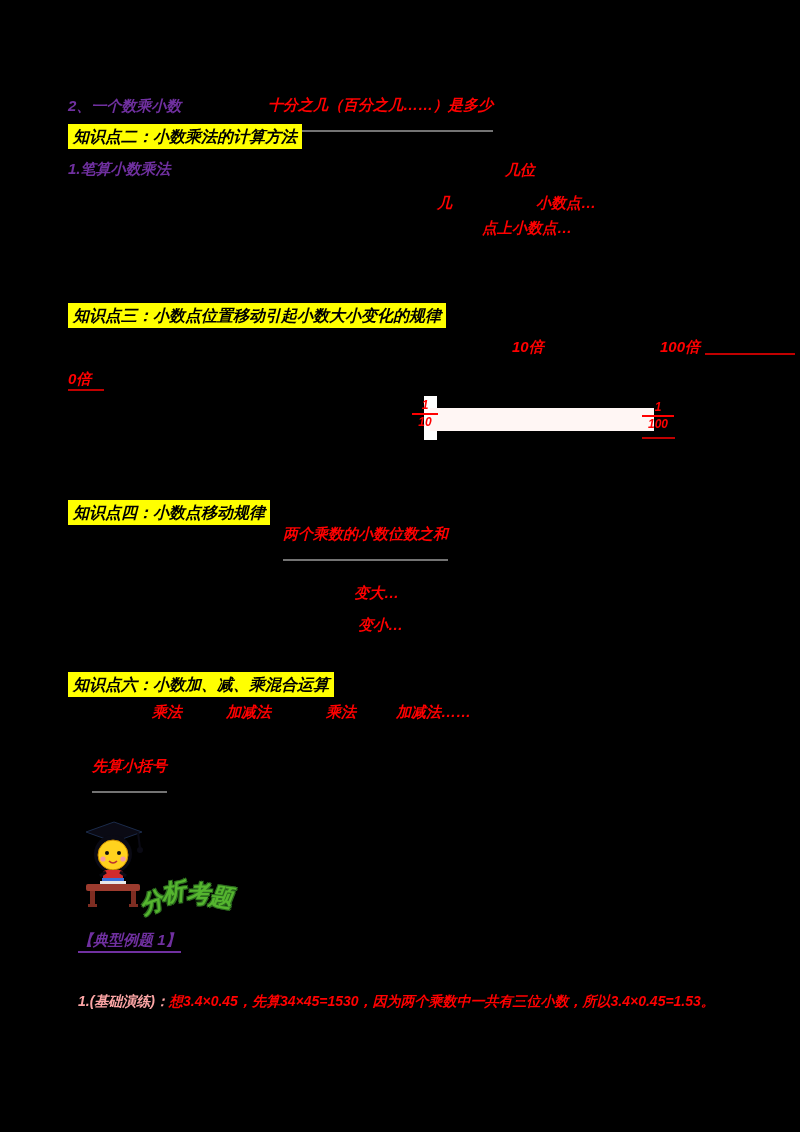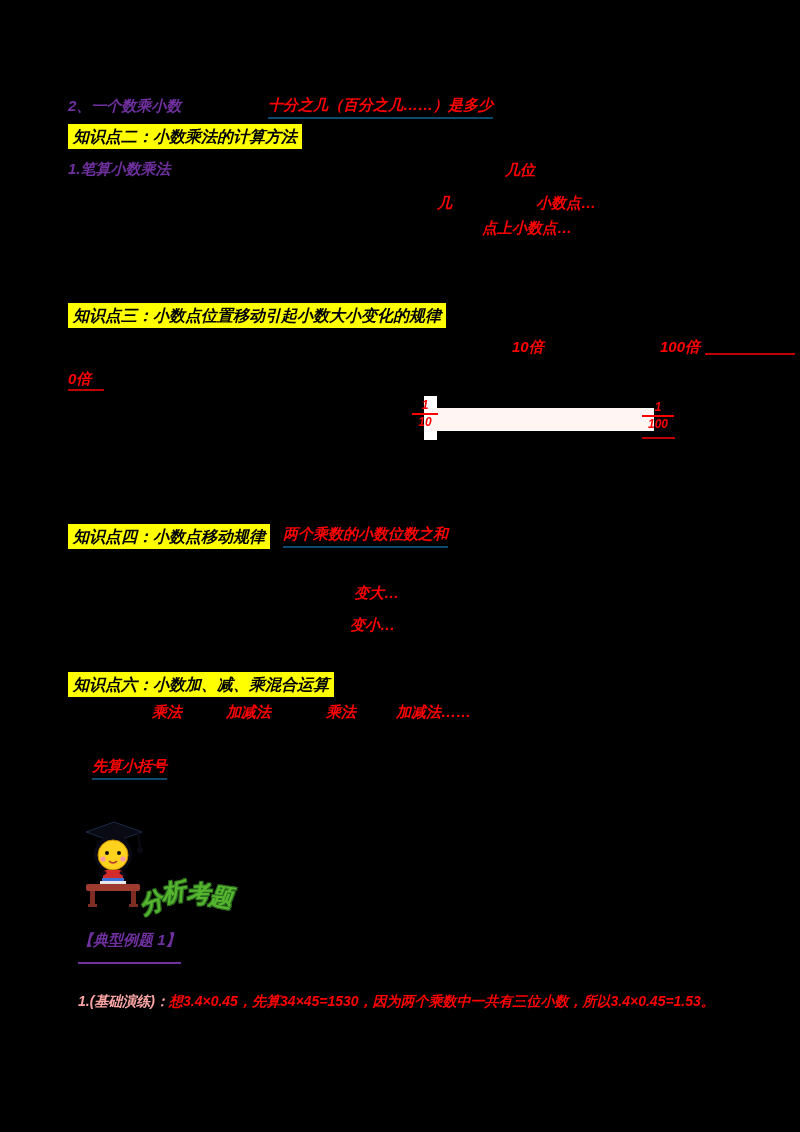--- a/index.html
+++ b/index.html
@@ -4,41 +4,41 @@
 <style>
   html,body{margin:0;padding:0;background:#000;}
   #canvas{
     position:relative;width:800px;height:1132px;background:#000;overflow:hidden;
     font-family:"Liberation Sans","DejaVu Sans",sans-serif;
     font-style:italic;
   }
   .abs{position:absolute;white-space:nowrap;}
   .purple{color:#7030A0;font-weight:bold;font-size:15px;}
   .red{color:#FF0000;font-weight:bold;font-size:15px;}
-  .red-u{border-bottom:2px solid #0c4a6e;padding-bottom:2px;}
+  .red-u{border-bottom:2px solid #737373;padding-bottom:15px;}
   .heading{
     background:#FFFF00;color:#000;font-weight:bold;font-size:16px;
     padding:3px 5px;line-height:19px;
   }
   .rule{position:absolute;height:2px;background:#C00000;}
   .white-strip{position:absolute;background:#FFFFFF;}
   .white-band{position:absolute;background:#FFF6F4;}
   .frac{position:absolute;text-align:center;color:#FF0000;font-weight:bold;
         font-size:12px;line-height:13px;}
   .frac .bar{height:2px;background:#FF0000;margin:1px 0;}
   .wordart{transform:rotate(-6deg);transform-origin:left bottom;}
   .wordart span{
     display:inline-block;color:#55B52F;font-weight:bold;font-size:24px;
     text-shadow:-1px -1px 0 #2c6b1f,1px -1px 0 #2c6b1f,-1px 1px 0 #2c6b1f,1px 1px 0 #2c6b1f;
   }
   .wa0{transform:rotate(-14deg) translateY(4px);}
   .wa1{transform:rotate(-4deg) translateY(-4px);}
   .wa2{transform:rotate(6deg) translateY(0);}
   .wa3{transform:rotate(14deg) translateY(6px);}
-  .ex-label{color:#7030A0;font-weight:bold;font-size:15px;border-bottom:2px solid #7030A0;padding-bottom:12px;}
+  .ex-label{color:#7030A0;font-weight:bold;font-size:15px;border-bottom:2px solid #7030A0;padding-bottom:1px;}
   .q-line{font-size:14px;font-weight:bold;max-width:724px;overflow:hidden;}
   .q-blue{color:#fca5a5;}
   .q-red{color:#FF0000;}
 </style>
 </head>
 <body>
 
 <div id="canvas">
 
   <span class="abs purple" style="left:68px;top:97px;">2、一个数乘小数</span>
@@ -66,25 +66,25 @@
     <div class="bar"></div>
     <div>10</div>
   </div>
   <div class="frac" style="left:642px;top:401px;width:32px;">
     <div>1</div>
     <div class="bar"></div>
     <div>100</div>
   </div>
   <div class="rule" style="left:642px;top:437px;width:33px;"></div>
 
-  <span class="abs heading" style="left:68px;top:524px;text-align:center;">知识点四：小数点移动规律</span>
+  <span class="abs heading" style="left:68px;top:500px;text-align:center;">知识点四：小数点移动规律</span>
   <span class="abs red red-u" style="left:283px;top:525px;">两个乘数的小数位数之和</span>
 
   <span class="abs red" style="left:354px;top:584px;">变大…</span>
-  <span class="abs red" style="left:350px;top:616px;">变小…</span>
+  <span class="abs red" style="left:358px;top:616px;">变小…</span>
 
   <span class="abs heading" style="left:68px;top:672px;text-align:center;">知识点六：小数加、减、乘混合运算</span>
   <span class="abs red" style="left:152px;top:703px;">乘法</span>
   <span class="abs red" style="left:226px;top:703px;">加减法</span>
   <span class="abs red" style="left:326px;top:703px;">乘法</span>
   <span class="abs red" style="left:396px;top:703px;">加减法……</span>
   <span class="abs red red-u" style="left:92px;top:757px;">先算小括号</span>
 
   <div class="abs" style="left:76px;top:820px;">
     <svg width="76" height="88" viewBox="0 0 76 88">

